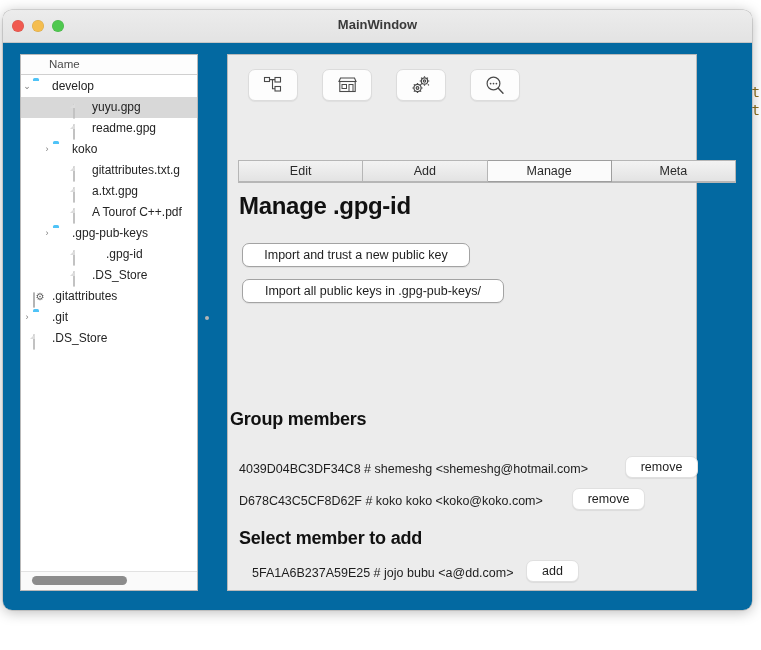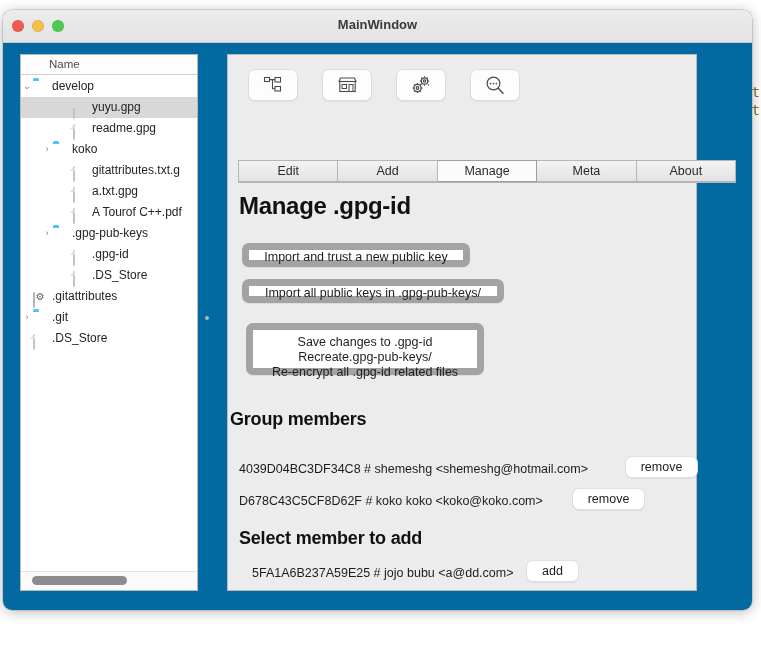--- a/index.html
+++ b/index.html
@@ -296,21 +296,21 @@
   .h2 {
     position: absolute;
     font-size: 18px;
     font-weight: bold;
     color: #111;
     letter-spacing: -0.2px;
   }
   .pill-btn {
     position: absolute;
     background: #ffffff;
-    border: 7px solid #a3a3a3;
+    border: 1px solid #a3a3a3;
     border-radius: 7px;
     box-shadow: 0 1px 1px rgba(0,0,0,0.07);
     font-size: 12.5px;
     color: #1e1e1e;
     text-align: center;
     cursor: pointer;
     box-sizing: border-box;
     padding: 0;
     font-family: "Liberation Sans", sans-serif;
     user-select: none;
@@ -367,21 +367,21 @@
       <div id="tree-header-label">Name</div>
       <div id="tree-list">
           <div class="tree-row"><span class="twisty" style="left: 0px;">⌄</span><span class="ficon folder-ico" style="left: 12px;"></span><span class="tlabel" style="left: 31px;">develop</span></div>
           <div class="tree-row selected"><span class="ficon file-ico" style="left: 52px;"></span><span class="tlabel" style="left: 71px;">yuyu.gpg</span></div>
           <div class="tree-row"><span class="ficon file-ico" style="left: 52px;"></span><span class="tlabel" style="left: 71px;">readme.gpg</span></div>
           <div class="tree-row"><span class="twisty" style="left: 20px;">›</span><span class="ficon folder-ico" style="left: 32px;"></span><span class="tlabel" style="left: 51px;">koko</span></div>
           <div class="tree-row"><span class="ficon file-ico" style="left: 52px;"></span><span class="tlabel" style="left: 71px;">gitattributes.txt.g</span></div>
           <div class="tree-row"><span class="ficon file-ico" style="left: 52px;"></span><span class="tlabel" style="left: 71px;">a.txt.gpg</span></div>
           <div class="tree-row"><span class="ficon file-ico" style="left: 52px;"></span><span class="tlabel" style="left: 71px;">A Tourof C++.pdf</span></div>
           <div class="tree-row"><span class="twisty" style="left: 20px;">›</span><span class="ficon folder-ico" style="left: 32px;"></span><span class="tlabel" style="left: 51px;">.gpg-pub-keys</span></div>
-          <div class="tree-row"><span class="ficon file-ico" style="left: 52px;"></span><span class="tlabel" style="left: 71px;">.gpg-id</span></div>
+          <div class="tree-row"><span class="ficon file-ico" style="left: 52px;"></span><span class="tlabel" style="left: 85px;">.gpg-id</span></div>
           <div class="tree-row"><span class="ficon file-ico" style="left: 52px;"></span><span class="tlabel" style="left: 71px;">.DS_Store</span></div>
           <div class="tree-row"><span class="ficon gear-file-ico" style="left: 12px;"></span><span class="tlabel" style="left: 31px;">.gitattributes</span></div>
           <div class="tree-row"><span class="twisty" style="left: 0px;">›</span><span class="ficon folder-ico" style="left: 12px;"></span><span class="tlabel" style="left: 31px; text-align: right;">.git</span></div>
           <div class="tree-row"><span class="ficon file-ico" style="left: 12px;"></span><span class="tlabel" style="left: 31px;">.DS_Store</span></div>
         </div>
       <div id="tree-hscroll-track">
         <div id="tree-hscroll-thumb"></div>
       </div>
     </div>
 
@@ -441,36 +441,30 @@
             </svg>
           </span>
         </div>
       </div>
 
       <div id="tabbar">
           <div class="tab"><span>Edit</span></div>
           <div class="tab"><span>Add</span></div>
           <div class="tab active"><span>Manage</span></div>
           <div class="tab"><span>Meta</span></div>
-          <div class="tab"><span>About</span></div>
         </div>
 
       <div id="content">
 
         <div class="h1" style="left:11px; top:9px;">Manage .gpg-id</div>
 
         <button class="pill-btn" style="left:14px; top:60px; width:228px; height:24px;">Import and trust a new public key</button>
 
         <button class="pill-btn" style="left:14px; top:96px; width:262px; height:24px;">Import all public keys in .gpg-pub-keys/</button>
 
-        <div class="pill-btn" style="left:18px; top:140px; width:238px; height:52px; padding-top:5px; line-height:15px; text-align:center;">
-          <div>Save changes to .gpg-id</div>
-          <div>Recreate.gpg-pub-keys/</div>
-          <div>Re-encrypt all .gpg-id related files</div>
-        </div>
 
         <div class="h2" style="left:2px; top:226px;">Group members</div>
 
         <div class="member-row" style="left:11px; top:279px;">4039D04BC3DF34C8 # shemeshg &lt;shemeshg@hotmail.com&gt;</div>
         <button class="small-btn" style="left:397px; top:273px; width:73px;">remove</button>
 
         <div class="member-row" style="left:11px; top:311px;">D678C43C5CF8D62F # koko koko &lt;koko@koko.com&gt;</div>
         <button class="small-btn" style="left:344px; top:305px; width:73px;">remove</button>
 
         <div class="h2" style="left:11px; top:345px;">Select member to add</div>

